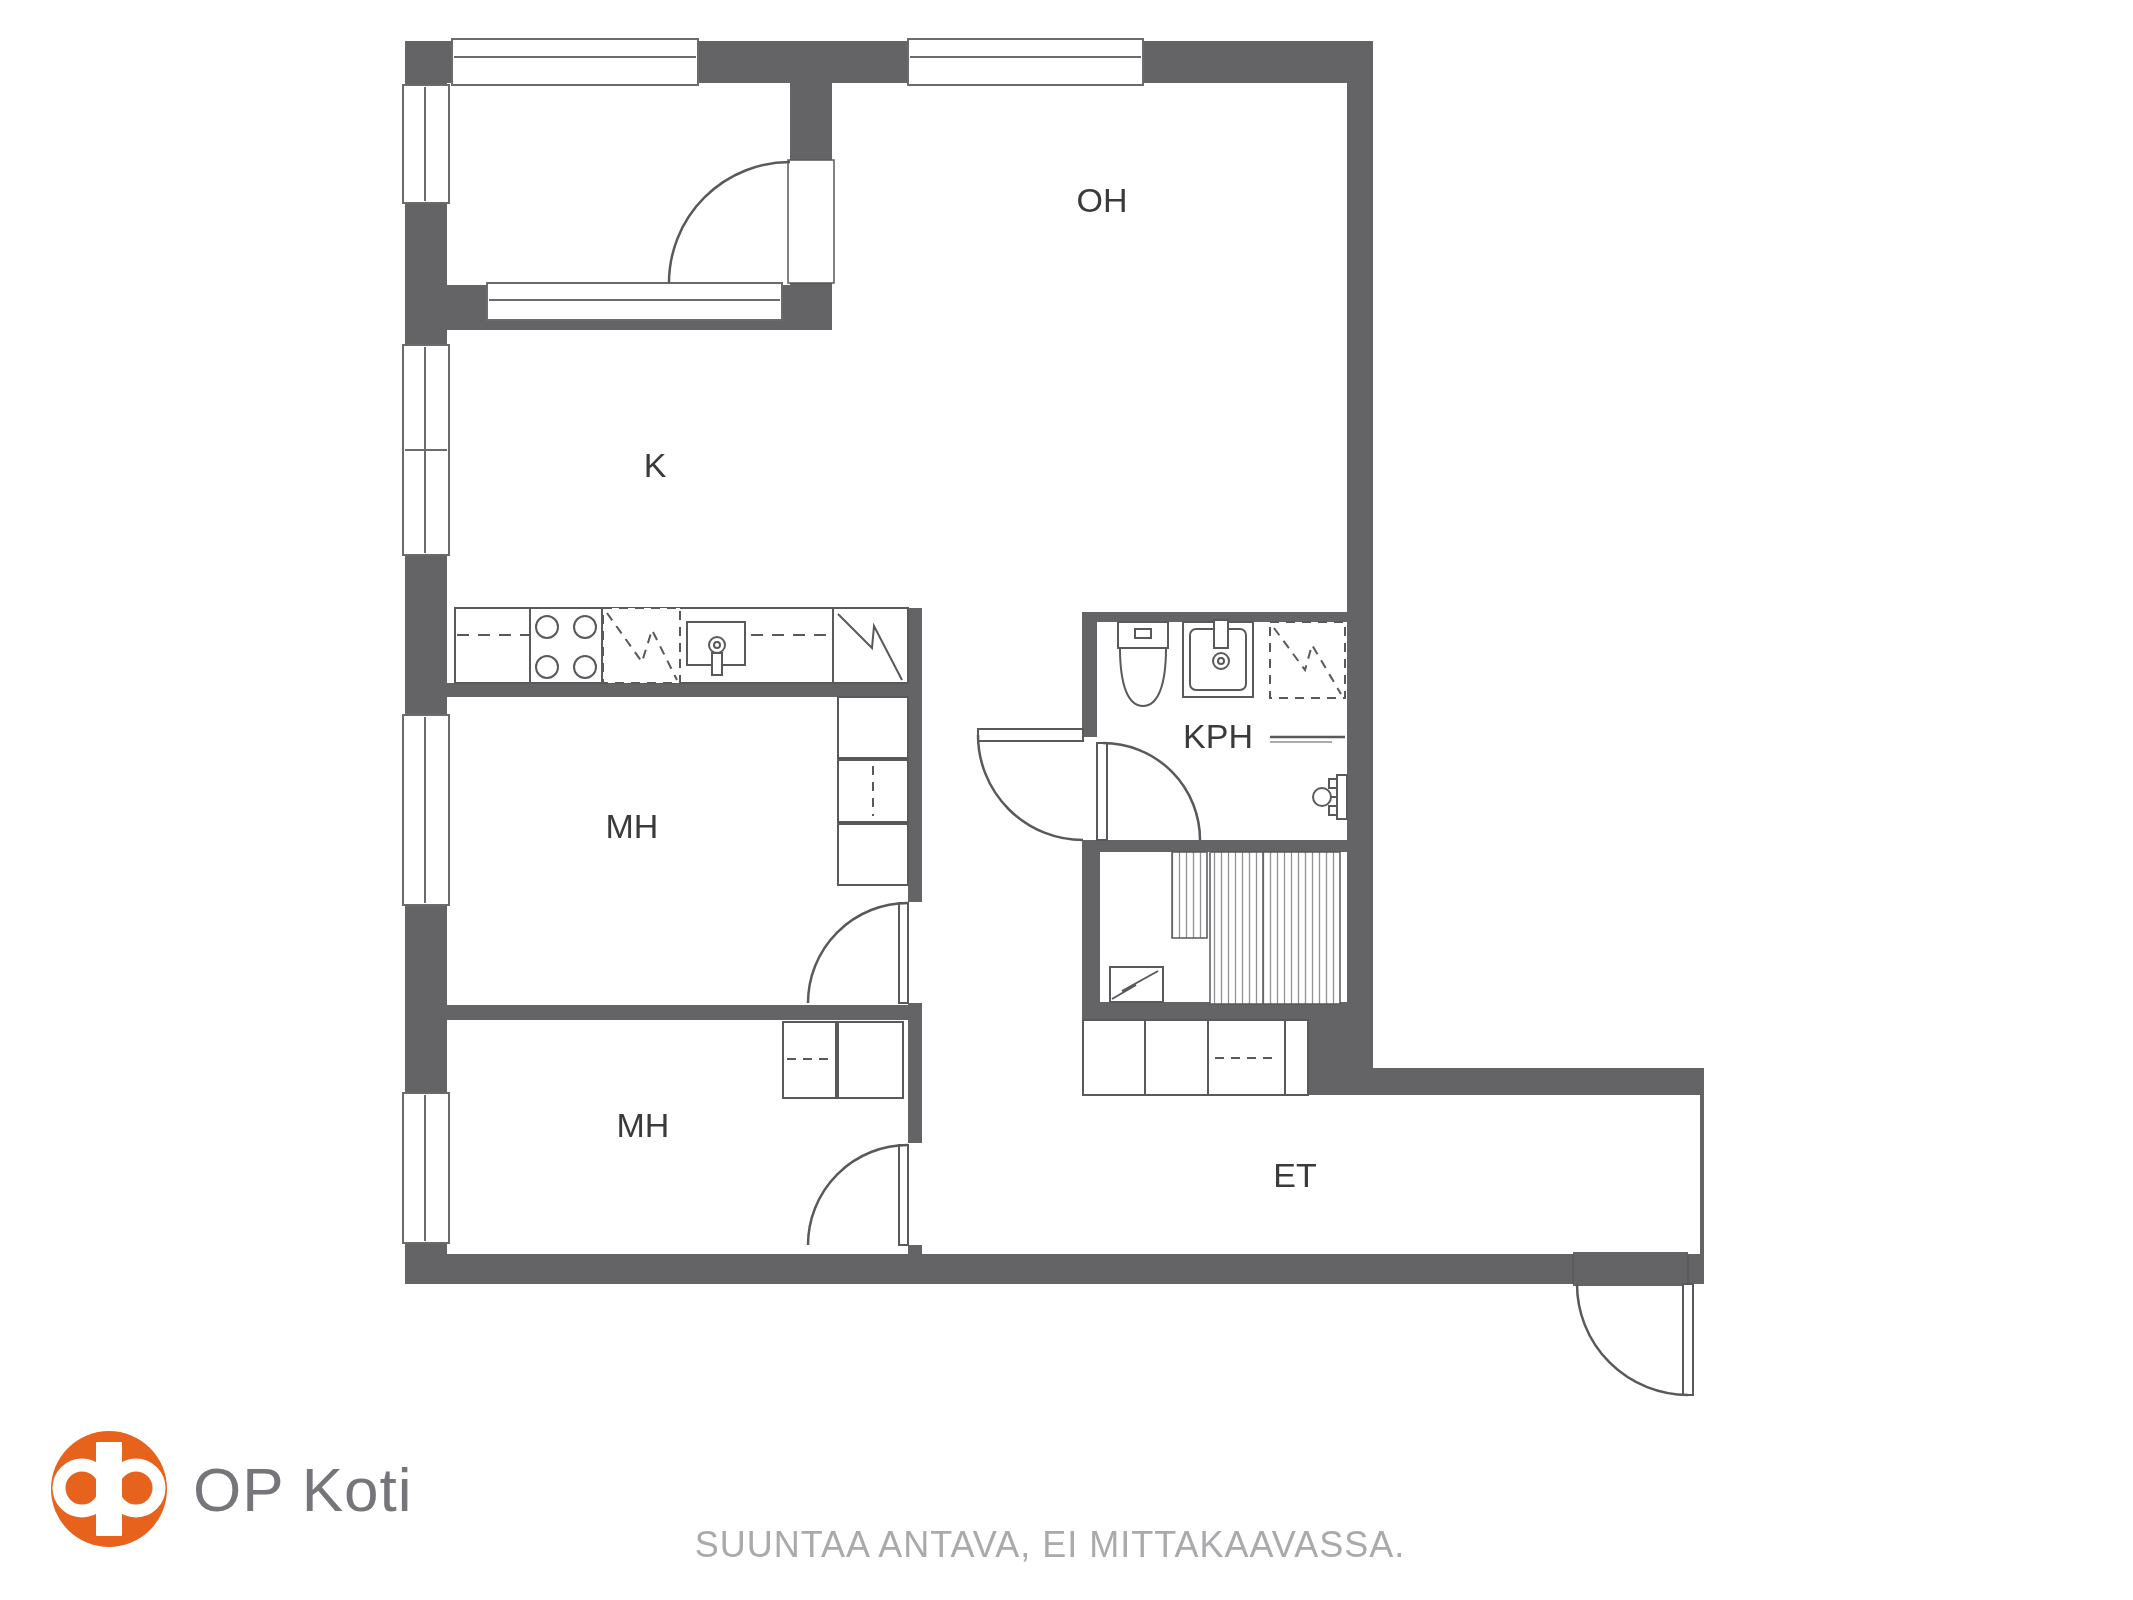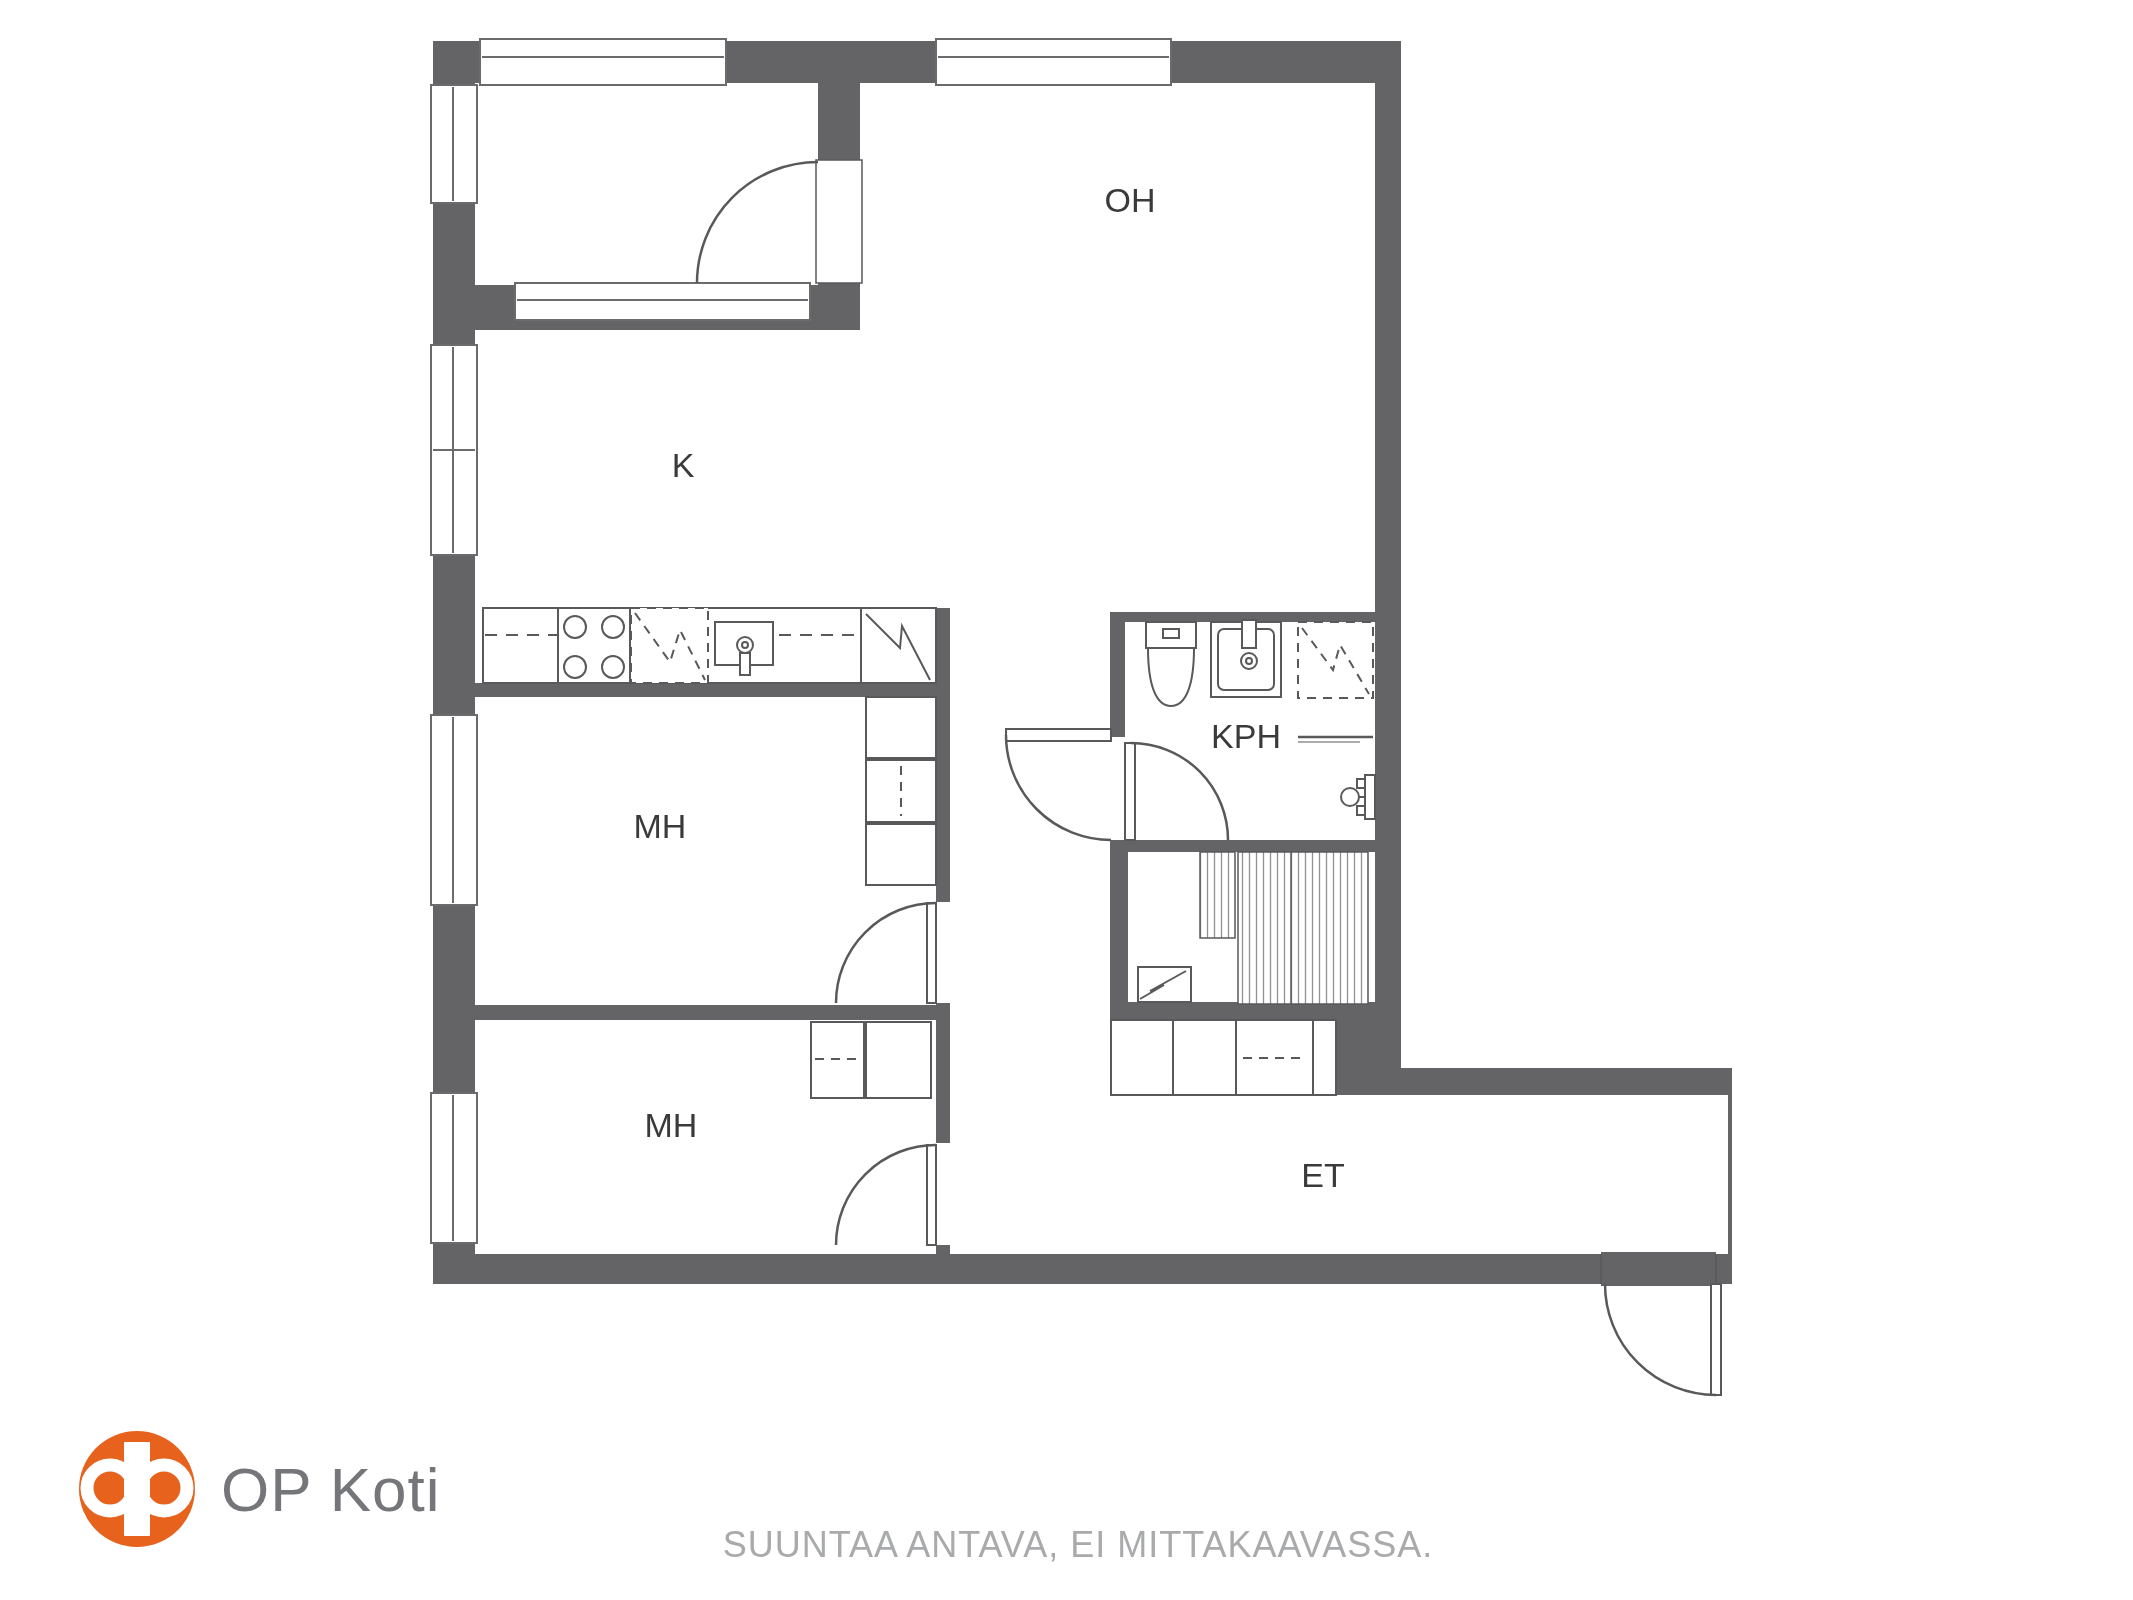--- a/index.html
+++ b/index.html
@@ -7,21 +7,21 @@
     --line:#58595b;
     --window-stroke:#6a6b6d;
     --hatch:#909193;
     --label:#3a3a3c;
     --logo-orange:#e7631d;
     --logo-text:#75767a;
     --note-text:#a9aaac;
     --bg:#ffffff;
   }
   html,body{margin:0;padding:0;background:var(--bg);}
-  .stage{position:relative;width:1704px;height:1600px;background:var(--bg);overflow:hidden;margin-left:28px;}
+  .stage{position:relative;width:1704px;height:1600px;background:var(--bg);overflow:hidden;}
   svg{display:block;}
   .walls rect{fill:var(--wall);stroke:none;}
   .opening{fill:#ffffff;stroke:none;}
   .win{fill:#ffffff;stroke:var(--window-stroke);stroke-width:2;}
   .winline{stroke:var(--window-stroke);stroke-width:2;fill:none;}
   .fx{stroke:var(--line);stroke-width:2;fill:none;}
   .fxw{stroke:var(--line);stroke-width:2;fill:#ffffff;}
   .fxd{stroke:var(--line);stroke-width:2;fill:#ffffff;stroke-dasharray:9 7;}
   .fxdl{stroke:var(--line);stroke-width:2;fill:none;stroke-dasharray:9 7;}
   .dash{stroke:var(--line);stroke-width:2;fill:none;stroke-dasharray:12 9;}

